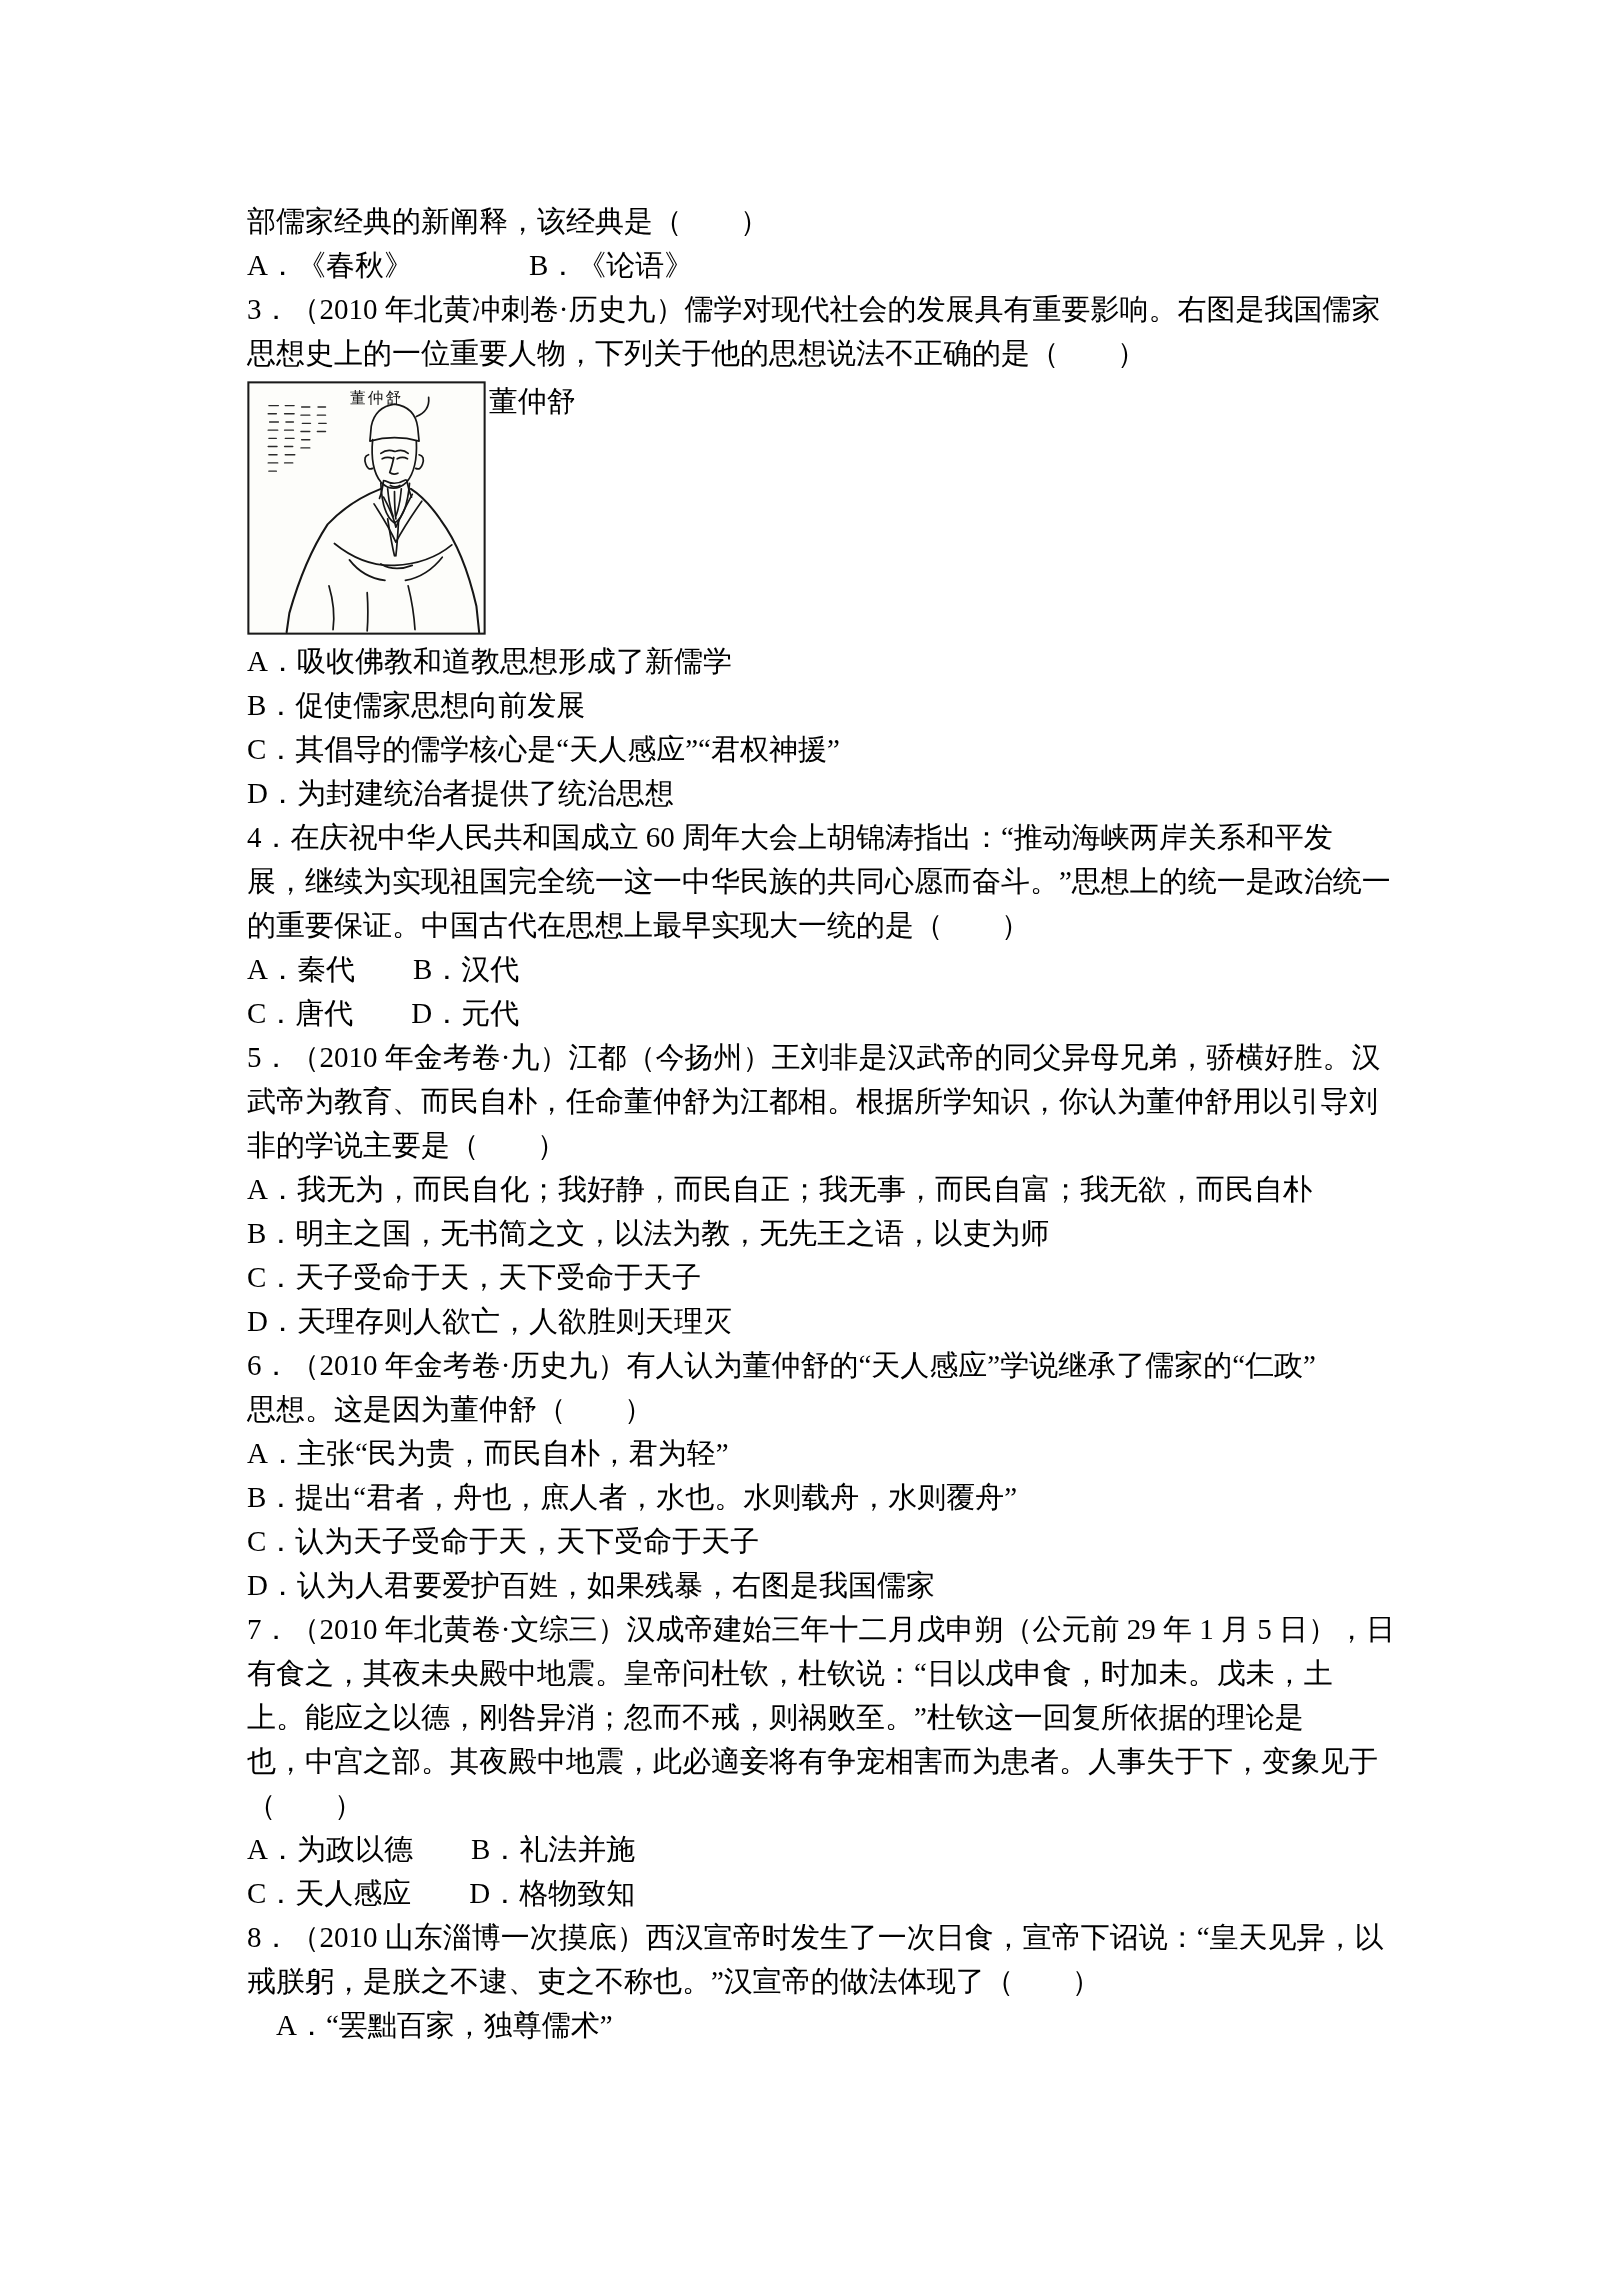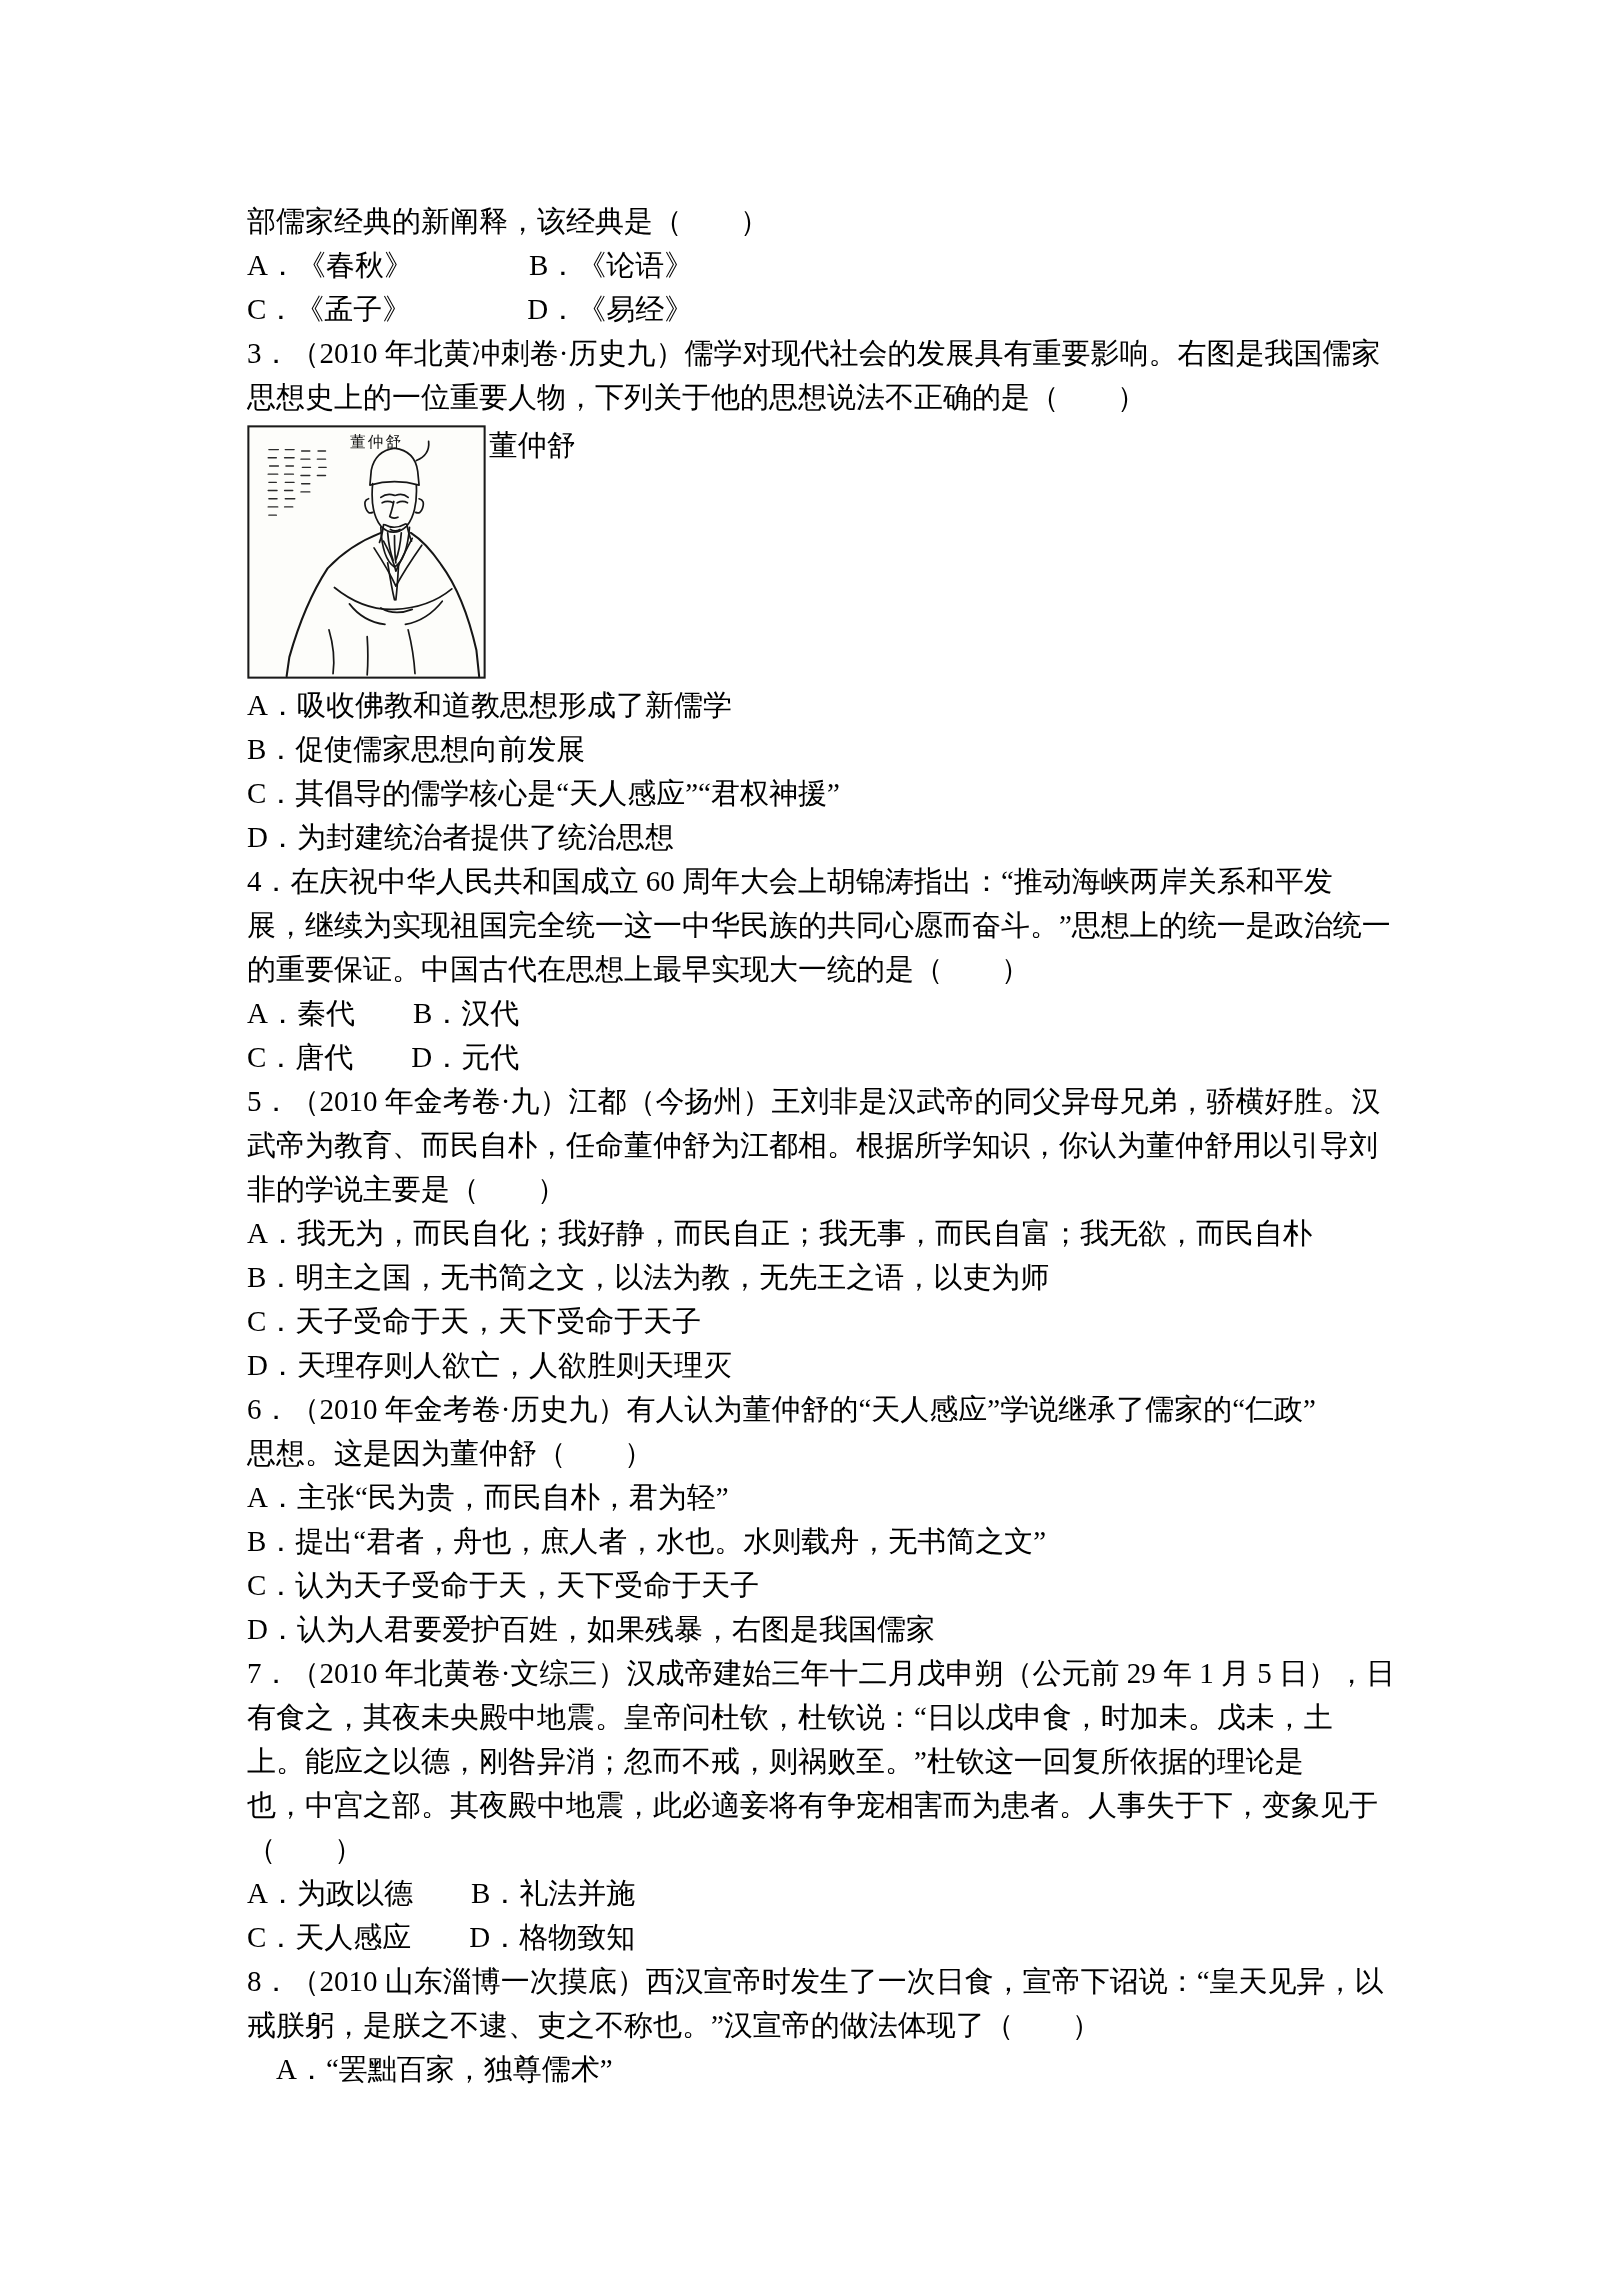--- a/index.html
+++ b/index.html
@@ -44,21 +44,20 @@
     white-space: pre;
   }
 </style>
 </head>
 <body>
 
 <div class="page">
   <div class="doc" id="doc">
       <div class="line">部儒家经典的新阐释，该经典是（　　）</div>
       <div class="line">A．《春秋》　　　　B．《论语》</div>
-      <div class="line">C．《孟子》　　　　D．《易经》</div>
       <div class="line">3．（2010 年北黄冲刺卷·历史九）儒学对现代社会的发展具有重要影响。右图是我国儒家</div>
       <div class="line">思想史上的一位重要人物，下列关于他的思想说法不正确的是（　　）</div>
       <div class="figure-row">
     <svg class="portrait" viewBox="0 0 350 372" xmlns="http://www.w3.org/2000/svg" style="font-size:42px">
       <rect x="2" y="2" width="346" height="368" fill="#fdfdfa" stroke="#1a1a1a" stroke-width="3"></rect>
       <text x="190" y="32" text-anchor="middle" font-size="23" letter-spacing="3" fill="#111">董仲舒</text>
 
       <g stroke="#2b2b2b" stroke-width="2" stroke-linecap="round" fill="none">
         <path d="M32 36h14M31 48h12M33 60h13M31 72h14M32 84h11M31 96h13M32 108h12M31 120h14M32 132h11"></path>
         <path d="M56 36h13M55 48h14M57 60h11M55 72h13M56 84h13M55 96h12M56 108h14M55 120h12"></path>
@@ -107,21 +106,21 @@
       <div class="line">5．（2010 年金考卷·九）江都（今扬州）王刘非是汉武帝的同父异母兄弟，骄横好胜。汉</div>
       <div class="line">武帝为教育、而民自朴，任命董仲舒为江都相。根据所学知识，你认为董仲舒用以引导刘</div>
       <div class="line">非的学说主要是（　　）</div>
       <div class="line">A．我无为，而民自化；我好静，而民自正；我无事，而民自富；我无欲，而民自朴</div>
       <div class="line">B．明主之国，无书简之文，以法为教，无先王之语，以吏为师</div>
       <div class="line">C．天子受命于天，天下受命于天子</div>
       <div class="line">D．天理存则人欲亡，人欲胜则天理灭</div>
       <div class="line">6．（2010 年金考卷·历史九）有人认为董仲舒的“天人感应”学说继承了儒家的“仁政”</div>
       <div class="line">思想。这是因为董仲舒（　　）</div>
       <div class="line">A．主张“民为贵，而民自朴，君为轻”</div>
-      <div class="line">B．提出“君者，舟也，庶人者，水也。水则载舟，无书简之文”</div>
+      <div class="line">B．提出“君者，舟也，庶人者，水也。水则载舟，水则覆舟”</div>
       <div class="line">C．认为天子受命于天，天下受命于天子</div>
       <div class="line">D．认为人君要爱护百姓，如果残暴，右图是我国儒家</div>
       <div class="line">7．（2010 年北黄卷·文综三）汉成帝建始三年十二月戊申朔（公元前 29 年 1 月 5 日），日</div>
       <div class="line">有食之，其夜未央殿中地震。皇帝问杜钦，杜钦说：“日以戊申食，时加未。戊未，土</div>
       <div class="line">上。能应之以德，刚咎异消；忽而不戒，则祸败至。”杜钦这一回复所依据的理论是</div>
       <div class="line">也，中宫之部。其夜殿中地震，此必適妾将有争宠相害而为患者。人事失于下，变象见于</div>
       <div class="line">（　　）</div>
       <div class="line">A．为政以德　　B．礼法并施</div>
       <div class="line">C．天人感应　　D．格物致知</div>
       <div class="line">8．（2010 山东淄博一次摸底）西汉宣帝时发生了一次日食，宣帝下诏说：“皇天见异，以</div>

